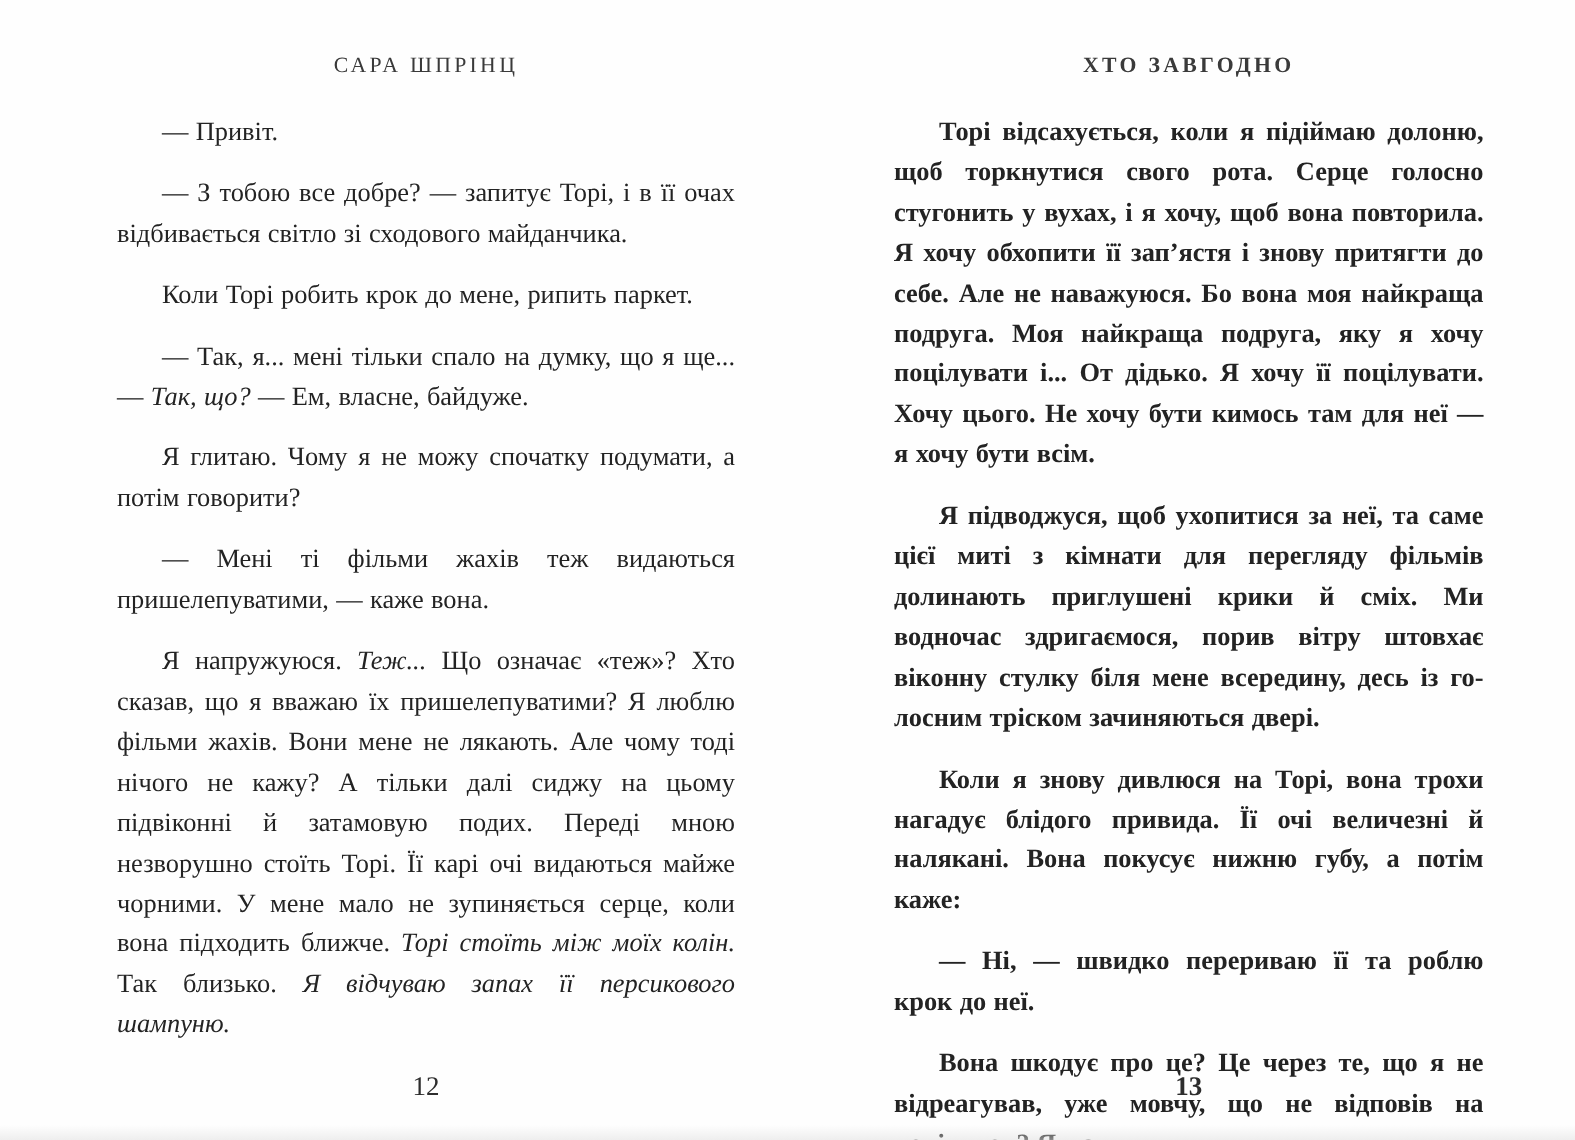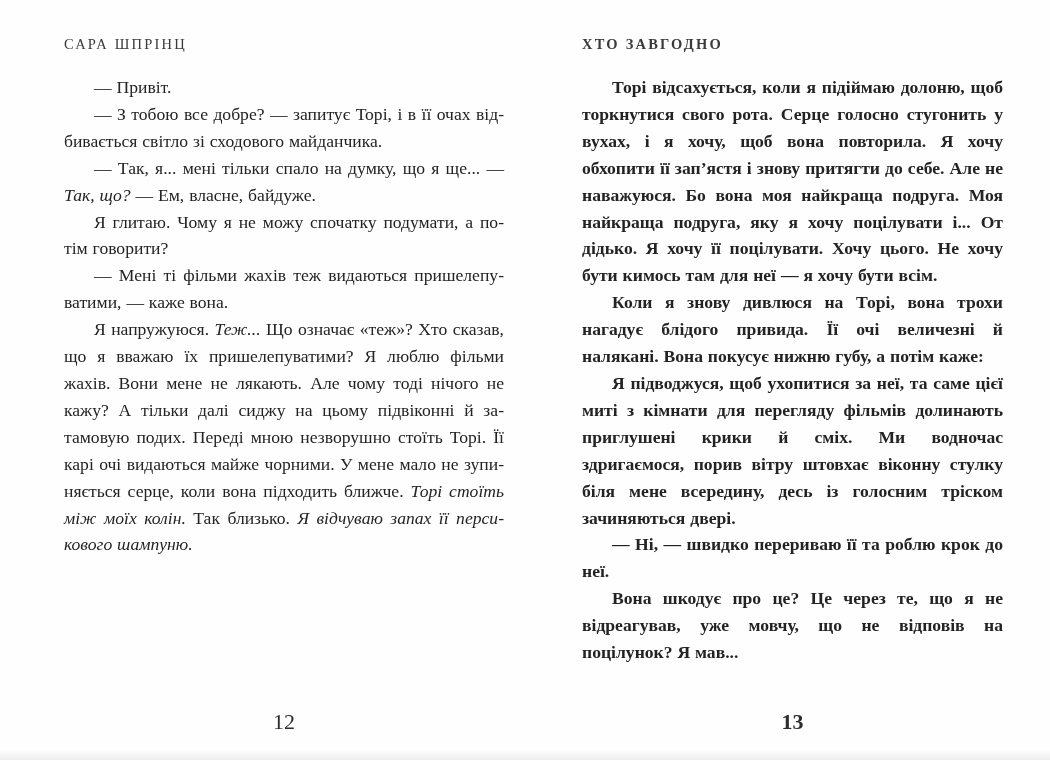--- a/index.html
+++ b/index.html
@@ -22,51 +22,51 @@
   }
   .page {
     position: absolute;
     top: 0;
     height: 100%;
   }
   .page-left  { left: 64px;  width: 440px; }
   .page-right { left: 582px; width: 421px; font-weight: bold; }
   .running-header {
     margin-top: 36px;
-    text-align: left;
+    text-align: center;
     font-size: 14.5px;
     letter-spacing: 2.2px;
     color: #3a3a3a;
     white-space: nowrap;
   }
   .body-text {
     margin-top: 21px;
     font-size: 17.6px;
     line-height: 26.9px;
     text-align: justify;
     hyphens: manual;
     word-spacing: 0.5px;
   }
   p.para {
-    margin: 0;
+    margin: 14px;
     padding: 0;
     text-indent: 30px;
   }
   p.para.no-indent {
     text-indent: 0;
   }
   .body-text em {
   }
   .page-number {
     position: absolute;
     bottom: 25px;
     left: 0;
     width: 100%;
     text-align: center;
-    font-size: 22px;
+    font-size: 18px;
     color: #2d2d2d;
   }
   .page-bottom-edge {
     position: absolute;
     left: 0;
     bottom: 0;
     width: 100%;
     height: 10px;
     background: linear-gradient(to bottom, rgba(255,255,255,0), rgba(225,225,225,0.55));
     pointer-events: none;
@@ -75,34 +75,35 @@
 </head>
 <body>
 
 <div class="spread">
 
   <div class="page page-left">
     <div class="running-header">САРА ШПРІНЦ</div>
     <div class="body-text">
         <p class="para"><span>— Привіт.</span></p>
         <p class="para"><span>— З тобою все добре? — запитує Торі, і в її очах від­бивається світло зі сходового майданчика.</span></p>
+        <p class="para"><span>Коли Торі робить крок до мене, рипить паркет.</span></p>
         <p class="para"><span>— Так, я... мені тільки спало на думку, що я ще... — </span><em>Так, що?</em><span> — Ем, власне, байдуже.</span></p>
         <p class="para"><span>Я глитаю. Чому я не можу спочатку подумати, а по­тім говорити?</span></p>
         <p class="para"><span>— Мені ті фільми жахів теж видаються пришелепу­ватими, — каже вона.</span></p>
         <p class="para"><span>Я напружуюся. </span><em>Теж...</em><span> Що означає «теж»? Хто ска­зав, що я вважаю їх пришелепуватими? Я люблю філь­ми жахів. Вони мене не лякають. Але чому тоді нічого не кажу? А тільки далі сиджу на цьому підвіконні й за­тамовую подих. Переді мною незворушно стоїть Торі. Її карі очі видаються майже чорними. У мене мало не зупи­няється серце, коли вона підходить ближче. </span><em>Торі стоїть між моїх колін.</em><span> Так близько. </span><em>Я відчуваю запах її перси­кового шампуню.</em></p>
       </div>
     <div class="page-number">12</div>
   </div>
 
   <div class="page page-right">
     <div class="running-header">ХТО ЗАВГОДНО</div>
     <div class="body-text">
         <p class="para"><span>Торі відсахується, коли я підіймаю долоню, щоб торк­нутися свого рота. Серце голосно стугонить у вухах, і я хочу, щоб вона повторила. Я хочу обхопити її за­п’ястя і знову притягти до себе. Але не наважуюся. Бо вона моя найкраща подруга. Моя найкраща подруга, яку я хочу поцілувати і... От дідько. Я хочу її поцілувати. Хочу цього. Не хочу бути кимось там для неї — я хочу бути всім.</span></p>
+        <p class="para"><span>Я підводжуся, щоб ухопитися за неї, та саме цієї миті з кімнати для перегляду фільмів долинають приглуше­ні крики й сміх. Ми водночас здригаємося, порив вітру штовхає віконну стулку біля мене всередину, десь із го­лосним тріском зачиняються двері.</span></p>
         <p class="para"><span>Коли я знову дивлюся на Торі, вона трохи нагадує блі­дого привида. Її очі величезні й налякані. Вона покусує нижню губу, а потім каже:</span></p>
-        <p class="para"><span>Я підводжуся, щоб ухопитися за неї, та саме цієї миті з кімнати для перегляду фільмів долинають приглуше­ні крики й сміх. Ми водночас здригаємося, порив вітру штовхає віконну стулку біля мене всередину, десь із го­лосним тріском зачиняються двері.</span></p>
         <p class="para"><span>— Ні, — швидко перериваю її та роблю крок до неї.</span></p>
         <p class="para"><span>Вона шкодує про це? Це через те, що я не відреагував, уже мовчу, що не відповів на поцілунок? Я мав...</span></p>
       </div>
     <div class="page-number">13</div>
   </div>
 
   <div class="page-bottom-edge"></div>
 
 </div>
 

